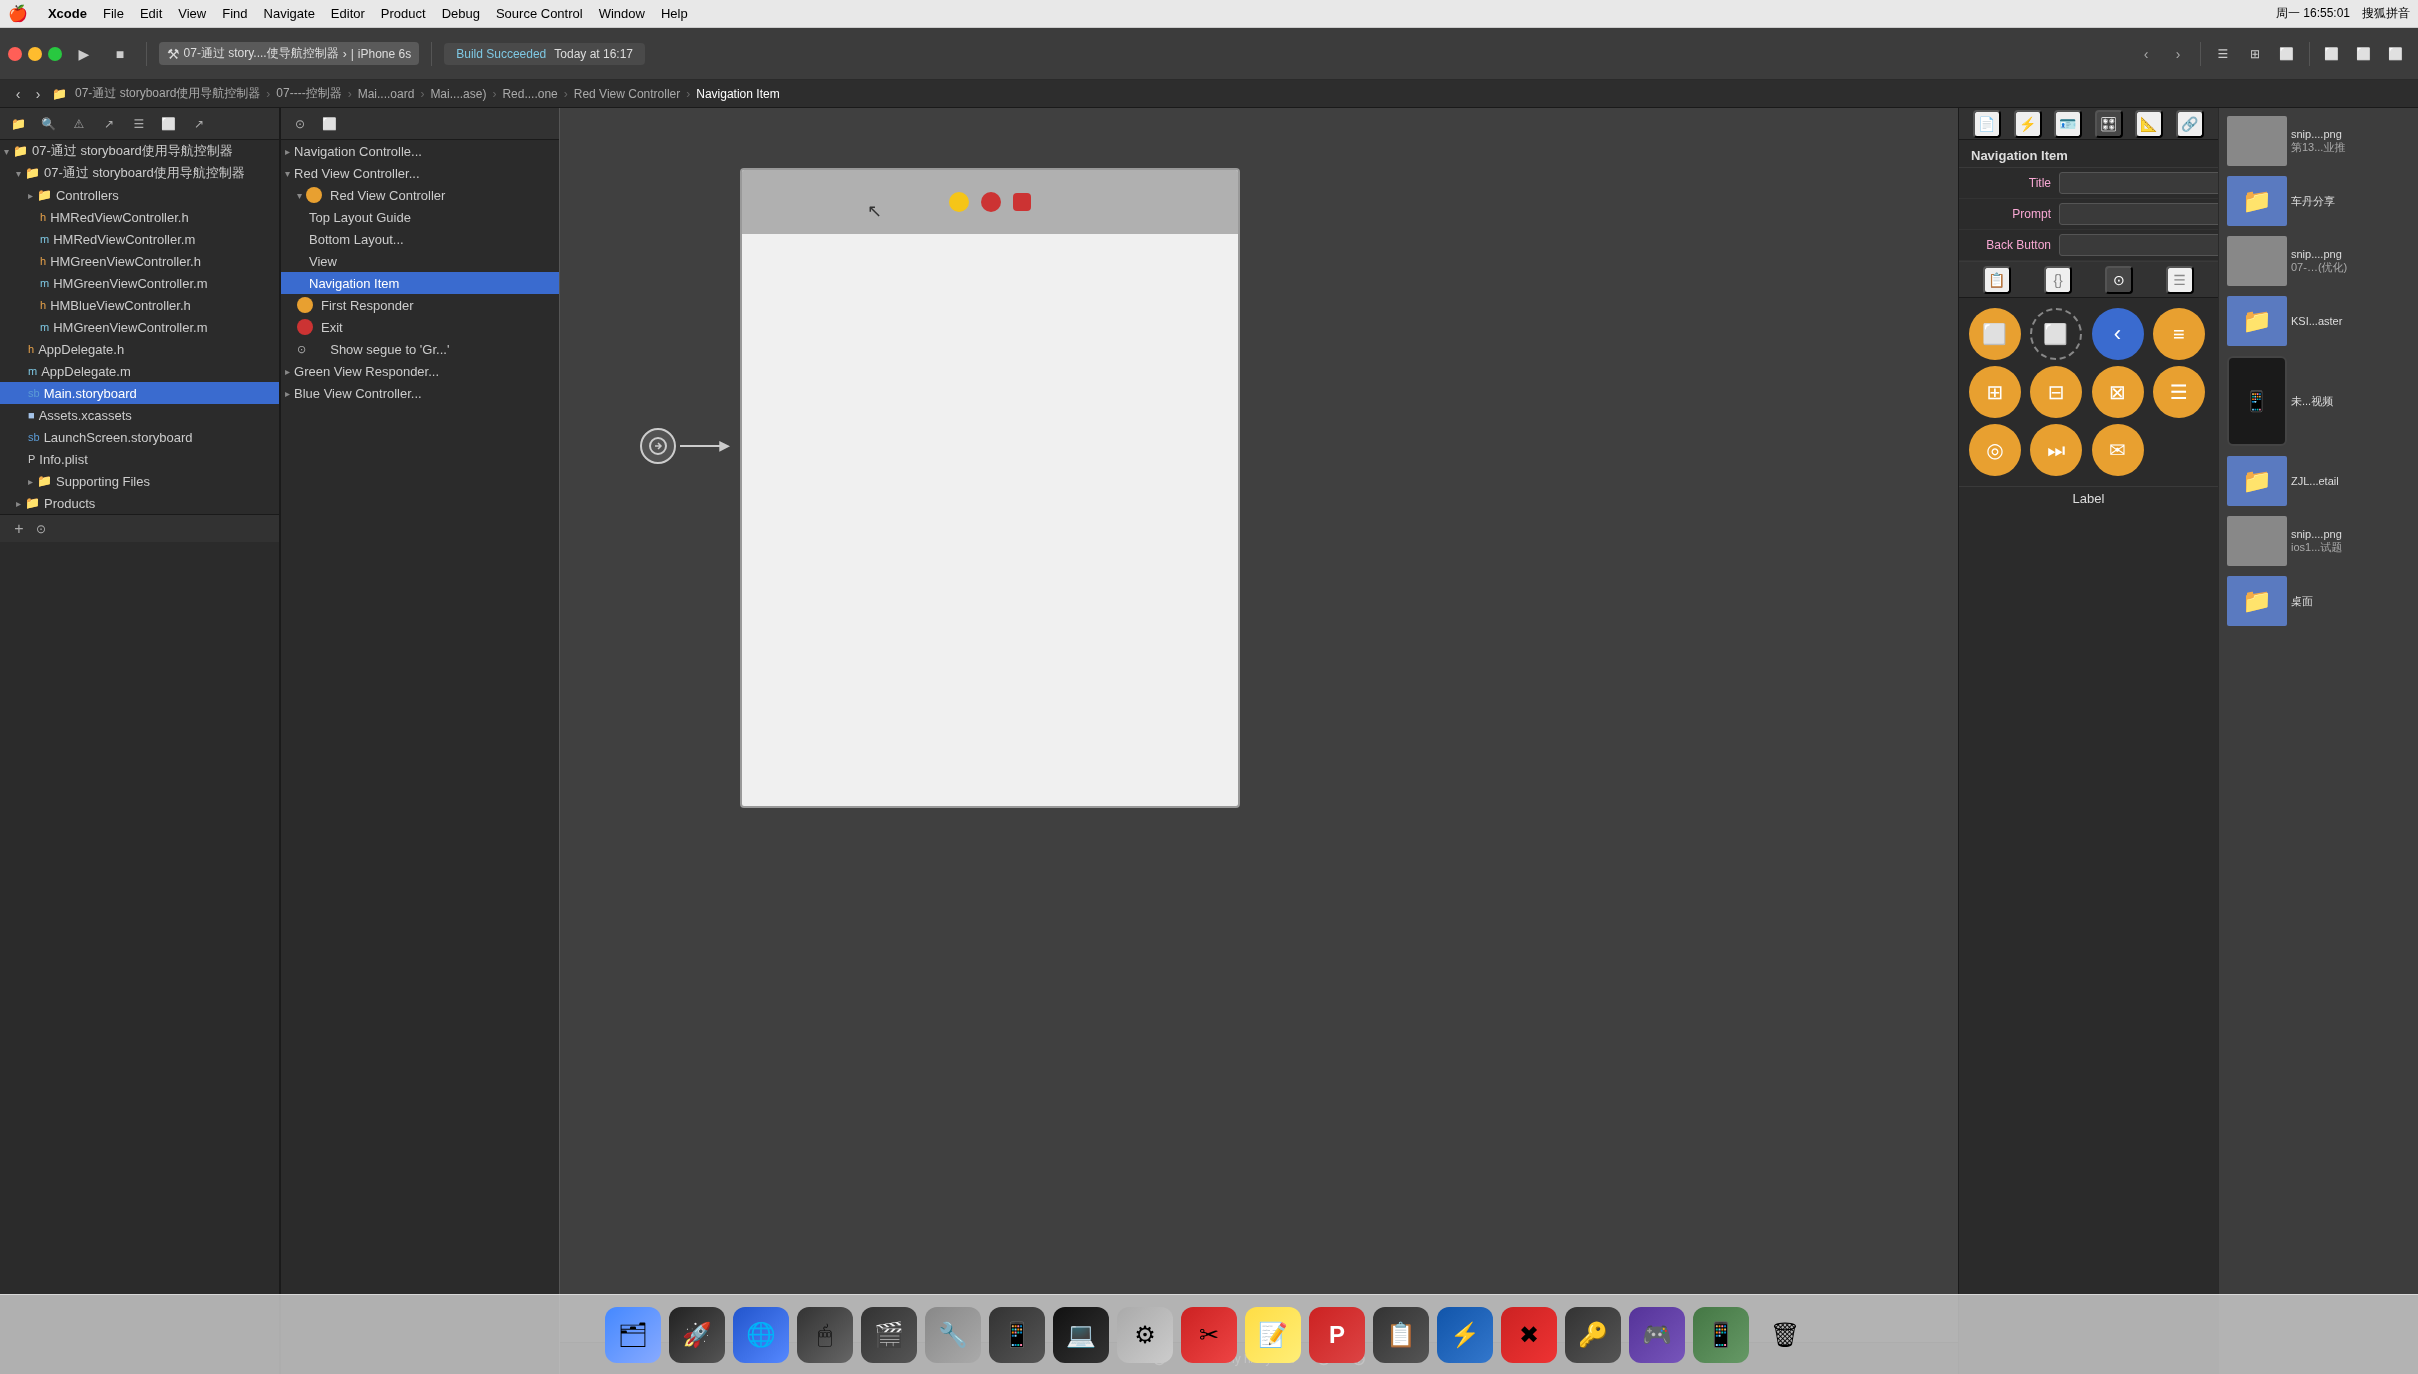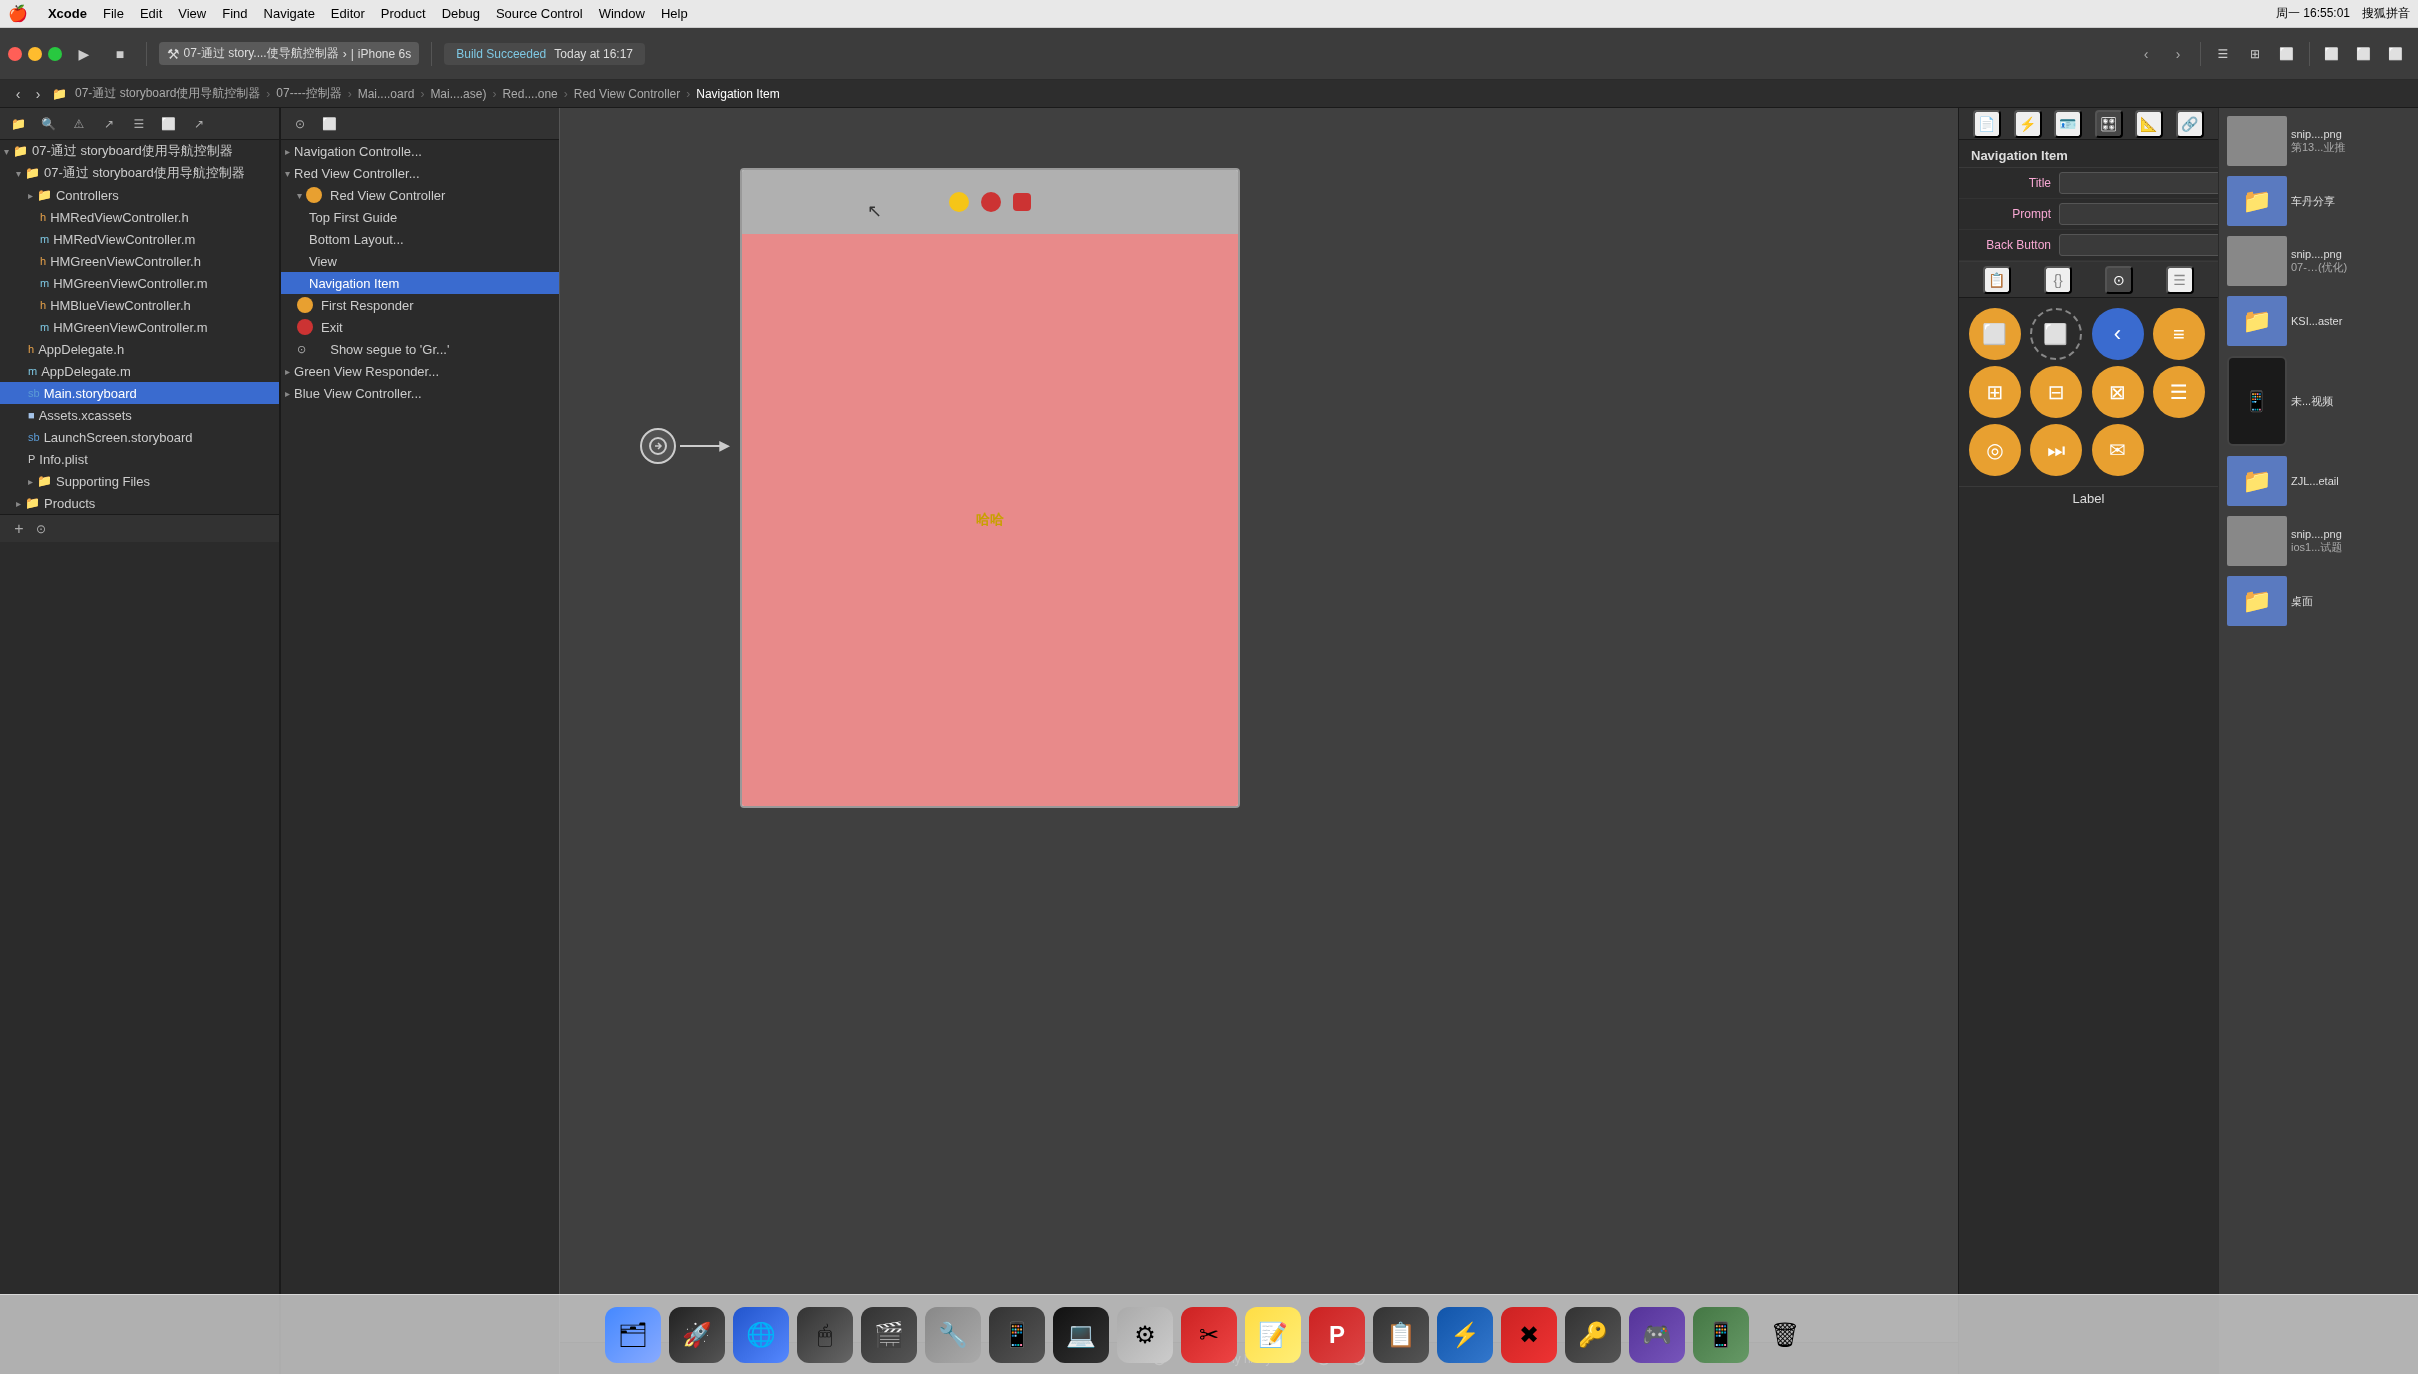--- a/index.html
+++ b/index.html
@@ -560,21 +560,21 @@
       <span>Red View Controller...</span>
     </div>
 
     <div class="tree-item indent1">
       <span class="tree-arrow">▾</span>
       <span class="orange-circle"></span>
       <span style="margin-left:4px;">Red View Controller</span>
     </div>
 
     <div class="tree-item indent2">
-      <span>Top First Guide</span>
+      <span>Top Layout Guide</span>
     </div>
     <div class="tree-item indent2">
       <span>Bottom Layout...</span>
     </div>
     <div class="tree-item indent2">
       <span>View</span>
     </div>
     <div class="tree-item indent2 selected">
       <span>Navigation Item</span>
     </div>
@@ -620,23 +620,20 @@
 
         <div class="device-titlebar">
 
           <span style="width:20px;height:20px;border-radius:50%;background:#f5c518;display:inline-block;"></span>
           <span style="width:20px;height:20px;border-radius:50%;background:#cc3333;display:inline-block;"></span>
           <span style="width:18px;height:18px;border-radius:4px;background:#cc3333;display:inline-block;"></span>
 
           <span style="position:absolute;left:125px;top:30px;color:#333;font-size:18px;">↖</span>
         </div>
 
-        <div class="device-content">
-          <span style="color:#c8a000;font-size:14px;font-weight:bold;">哈哈</span>
-        </div>
       </div>
     </div>
 
     <div class="storyboard-bottom">
       <button style="background:transparent;border:none;color:#aaa;cursor:pointer;font-size:18px;">⊕</button>
       <button style="background:transparent;border:none;color:#aaa;cursor:pointer;font-size:14px;">‹</button>
       <span>wAny hAny</span>
       <button style="background:transparent;border:none;color:#aaa;cursor:pointer;font-size:14px;">›</button>
       <button style="background:transparent;border:none;color:#aaa;cursor:pointer;font-size:18px;">⊖</button>
       <button style="background:transparent;border:none;color:#aaa;cursor:pointer;font-size:18px;">⊕</button>

